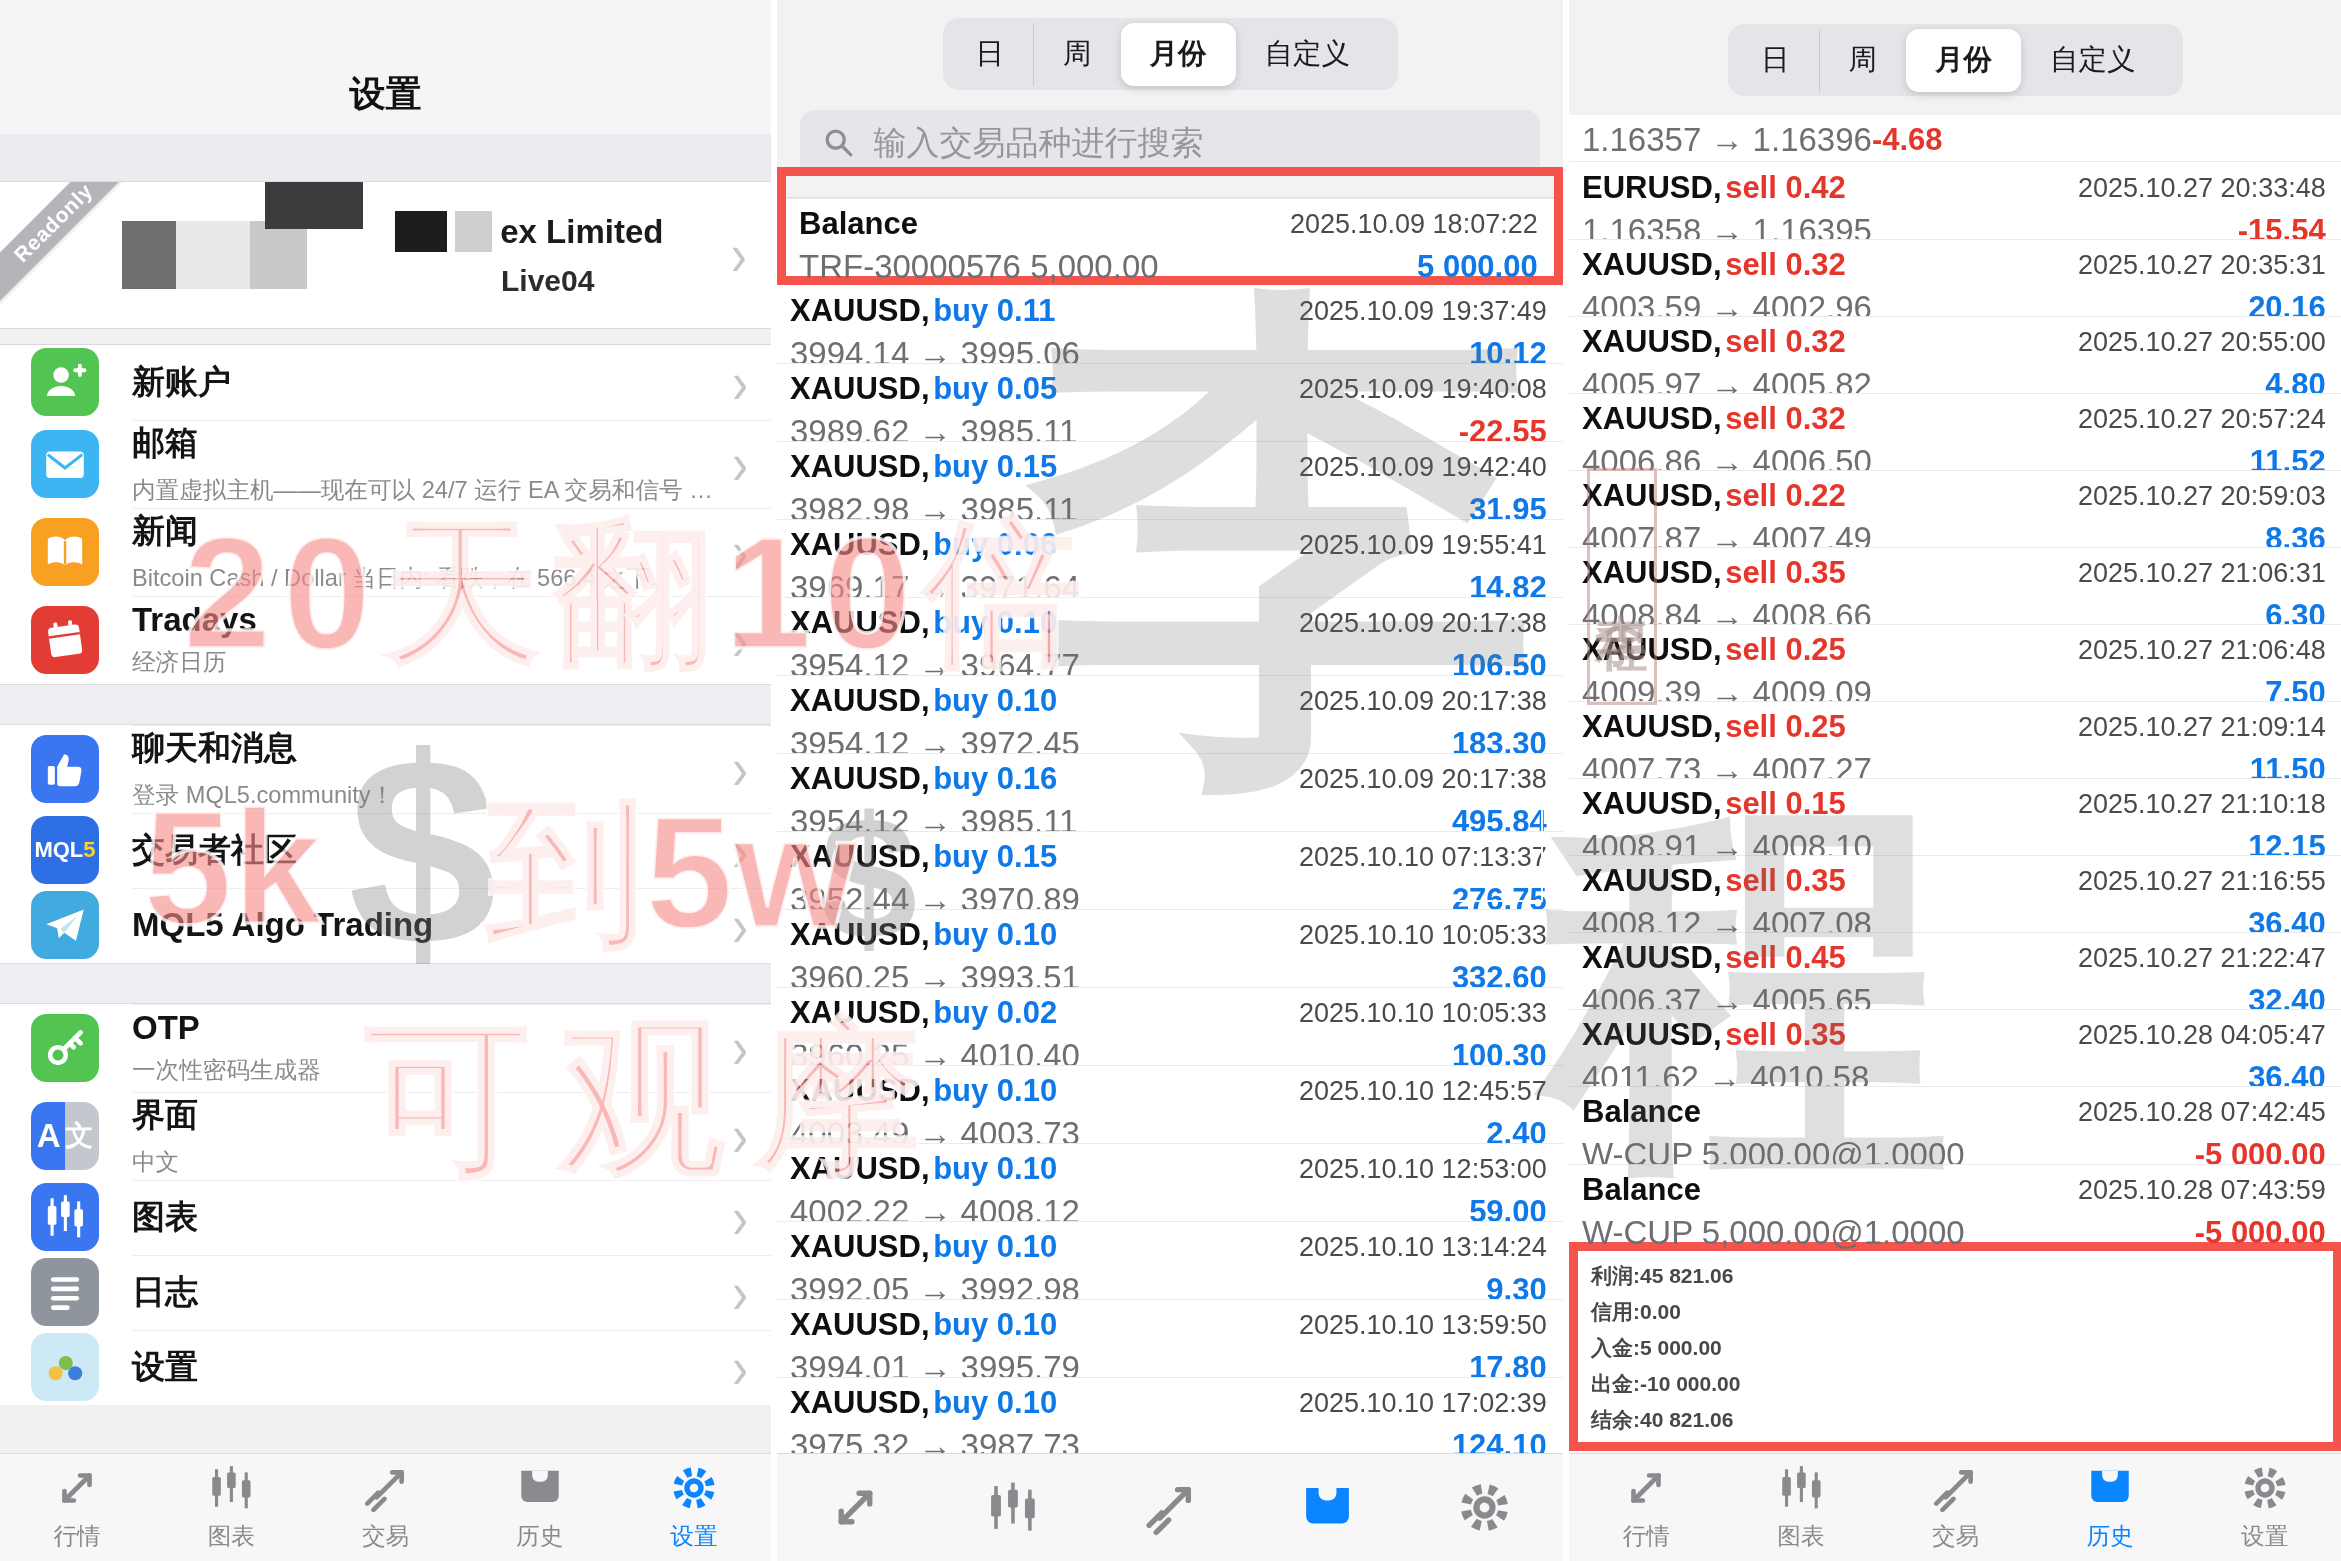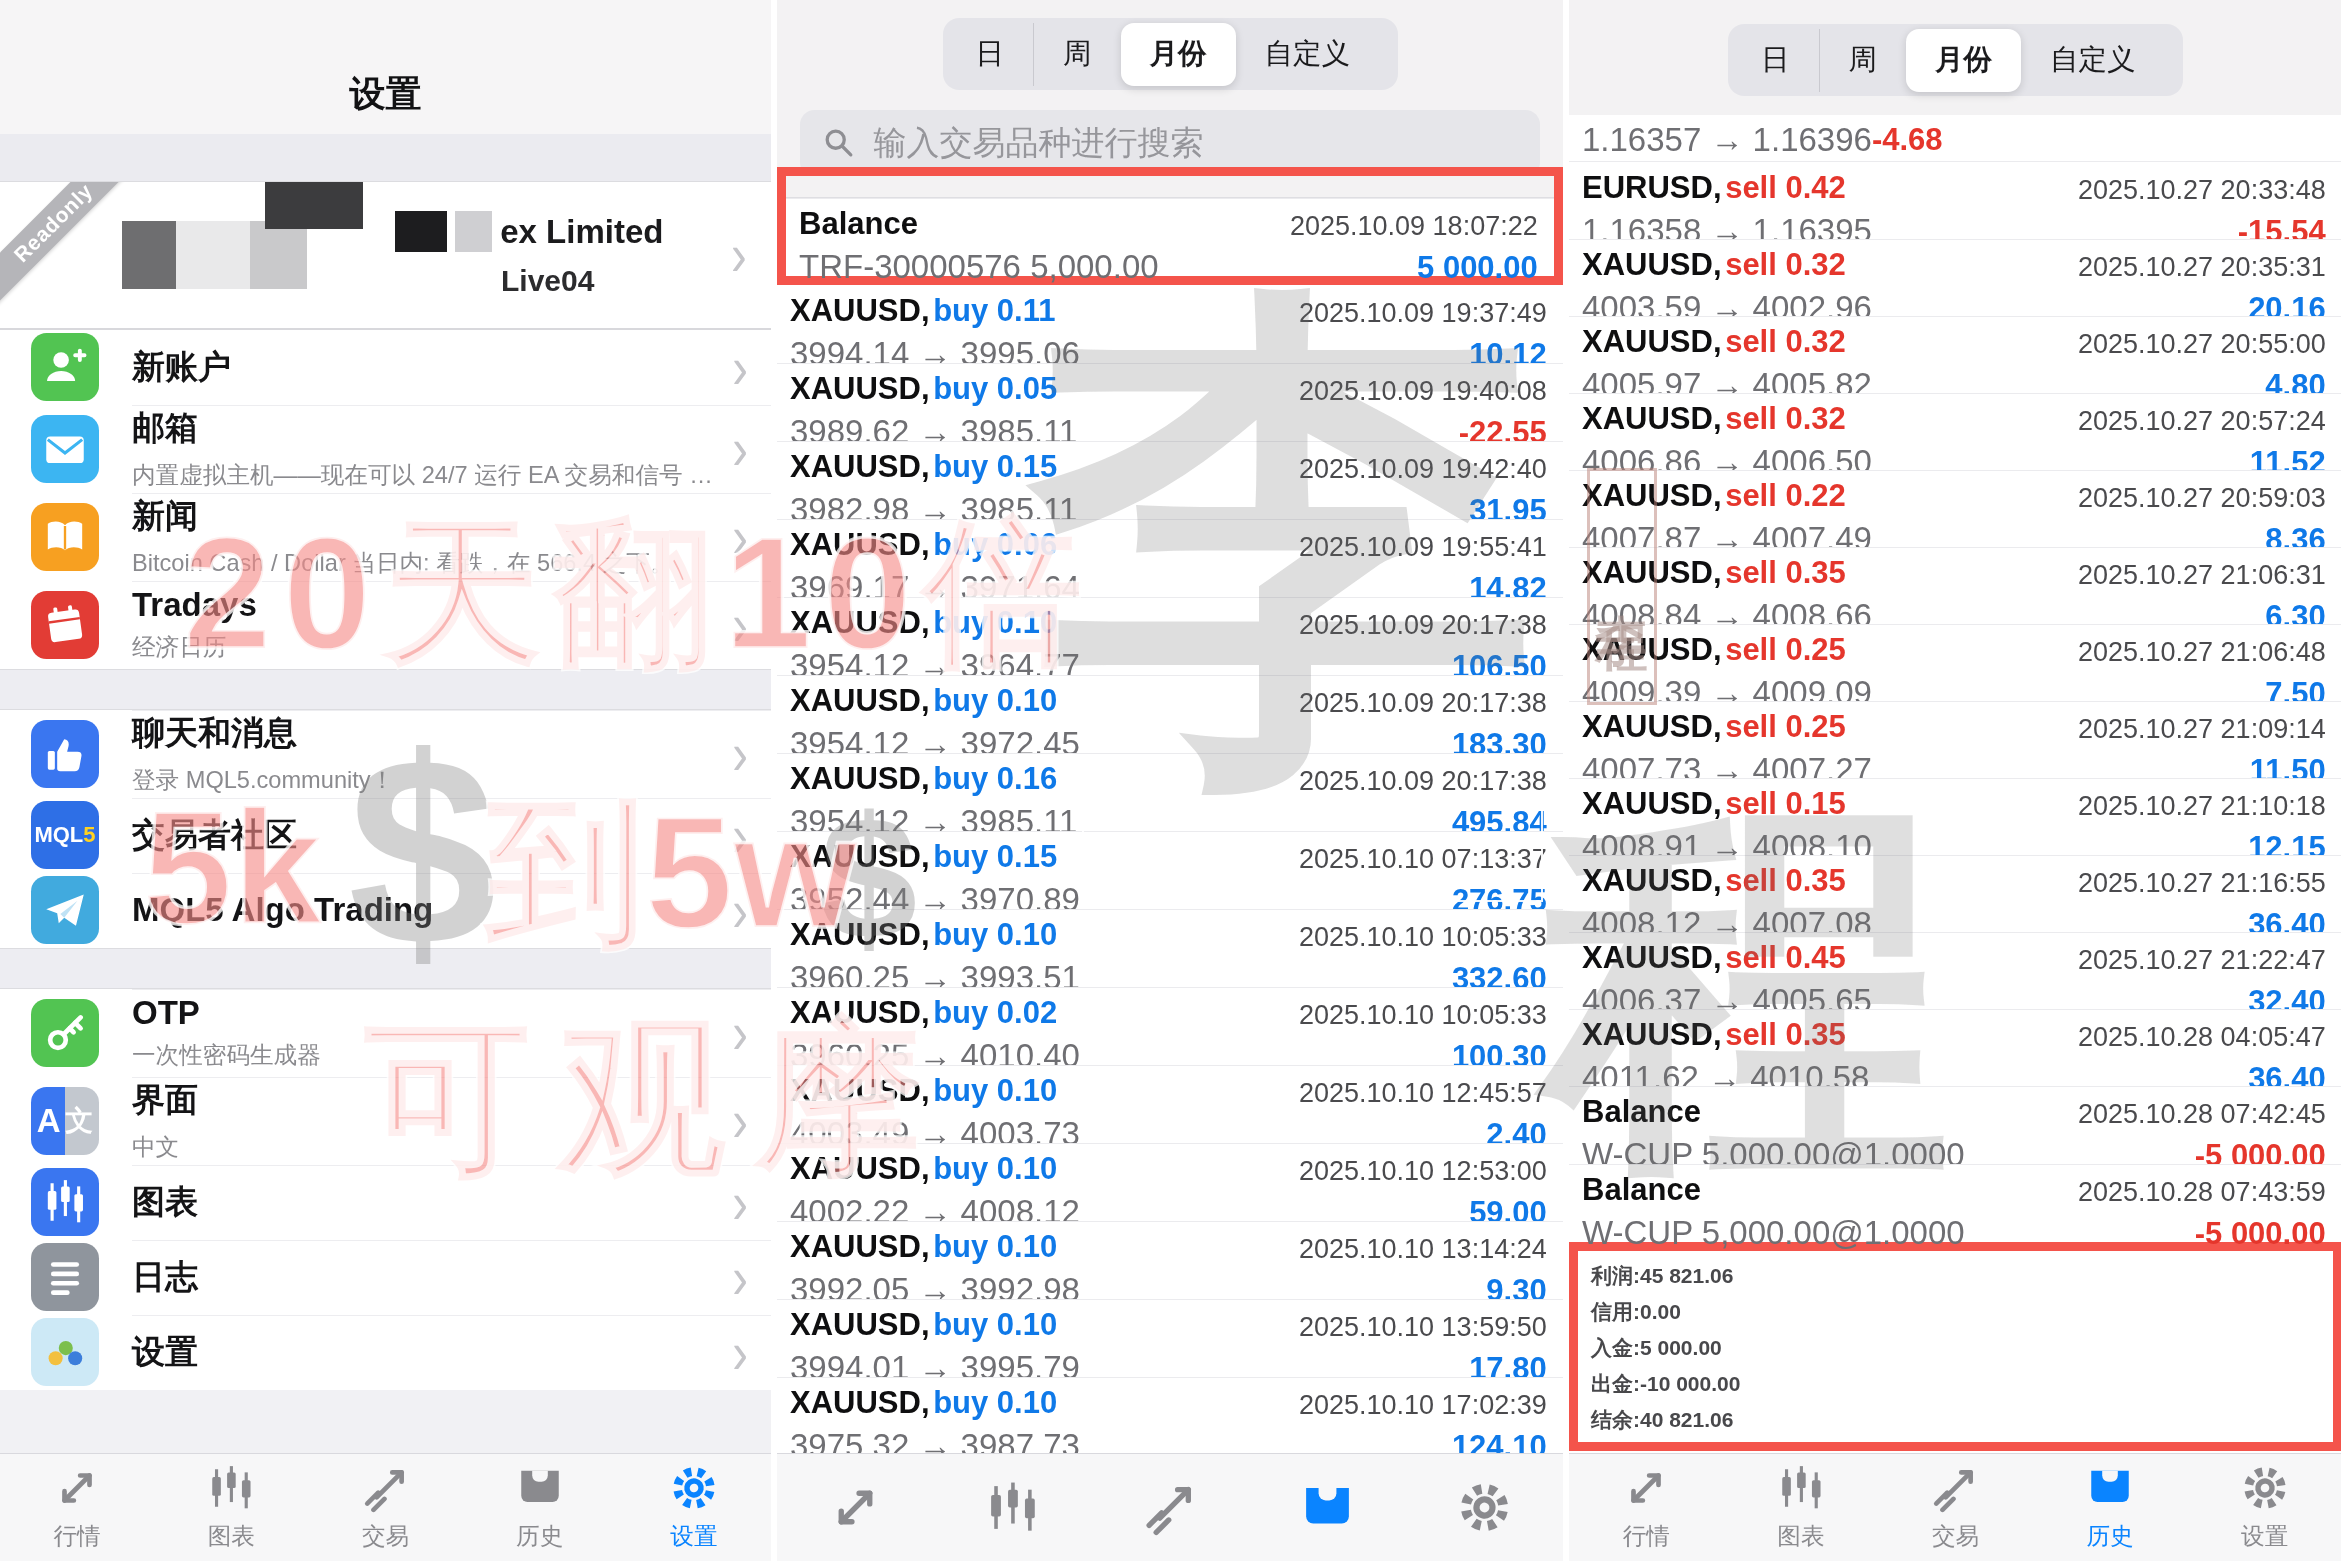--- a/index.html
+++ b/index.html
@@ -22,21 +22,21 @@
   .blur .b2{left:54px;top:11.4px;width:75px;height:68px;background:#e9e9ea}
   .blur .b3{left:128px;top:11.4px;width:57px;height:68px;background:#c9c9cb}
   .blur .b4{left:143px;top:-28px;width:98px;height:47px;background:#3c3c3e}
   .acc-text{flex:1;text-align:left;padding-left:29px;min-width:0}
   .acc-line1{display:flex;align-items:center;gap:8.1px}
   .redact{display:inline-block;height:41px;background:#1d1d1f}
   .redact.r1{width:52px}
   .redact.r2{width:37px;background:#cfcfd2}
   .acc-name{font-size:33px;font-weight:700;color:#1b1b1d;white-space:nowrap}
   .acc-server{font-size:30px;font-weight:700;color:#2c2c2e;margin-top:11.4px;padding-left:106px}
-  .menu{margin-top:0;border-top:0.8px solid #d8d8dc;background:#701a75}
+  .menu{margin-top:15px;border-top:0.8px solid #d8d8dc;background:#701a75}
   .mrow{position:relative;display:flex;align-items:center;background:#fff;padding:0 23px 0 31px;min-height:75px}
   .mrow.two{min-height:88px}
   .mrow:not(:first-child)::before{content:"";position:absolute;left:132px;right:0;top:0;border-top:1.6px solid #ededf0}
   .mi{width:68px;height:68px;border-radius:15.5px;flex:0 0 68px;display:flex;align-items:center;justify-content:center;margin-right:33px;overflow:hidden}
   .mi svg{width:50px;height:50px}
   .mi.split{background:linear-gradient(90deg,#3a76f0 0 50%,#c3c8cf 50% 100%);color:#fff;font-weight:700}
   .mi.split .ta{font-size:33px;margin-right:4.9px}
   .mi.split .tw{font-size:28px}
   .mql5txt{color:#fff;font-weight:700;font-size:22px;letter-spacing:0px}
   .mql5txt b{color:#ffd21f}
@@ -67,21 +67,21 @@
   .sicon svg{width:42px;height:42px;display:block}
   .search-input{flex:1;border:none;outline:none;background:transparent;font-size:33px;color:#3a3a3c;margin-left:11.4px;font-family:inherit}
   .search-input::placeholder{color:#96969b}
   .redbox{border:9px solid #f4544b;background:#fff}
   .redbox .strip{height:21px;background:#f3f2f3;border-bottom:1.6px solid #dedee2}
   .list{background:#fff}
   .trow,.brow{position:relative;box-sizing:border-box;padding:8.1px 16.3px 0 13px;background:#fff}
   .trow{height:78px}
   .right .trow{height:77px}
   .brow{height:78px}
-  .rl1,.rl2{display:flex;justify-content:space-between;align-items:flex-end}
+  .rl1,.rl2{display:flex;justify-content:space-between;align-items:center}
   .rl2{margin-top:5.7px}
   .trow:not(:first-child)::before,.brow:not(:first-child)::before{content:"";position:absolute;left:0;right:0;top:0;border-top:1.6px solid #ebebee}
   .sym{font-size:31px;font-weight:700;color:#0f0f10}
   .side{font-size:31px;font-weight:700}
   .side.buy{color:#0f79e8}
   .side.sell{color:#e5362c}
   .time{font-size:27px;font-weight:400;color:#4a4a4d}
   .prices{font-size:33px;color:#6f6f73}
   .profit{font-size:31px;font-weight:700}
   .profit.pos{color:#0f79e8}

